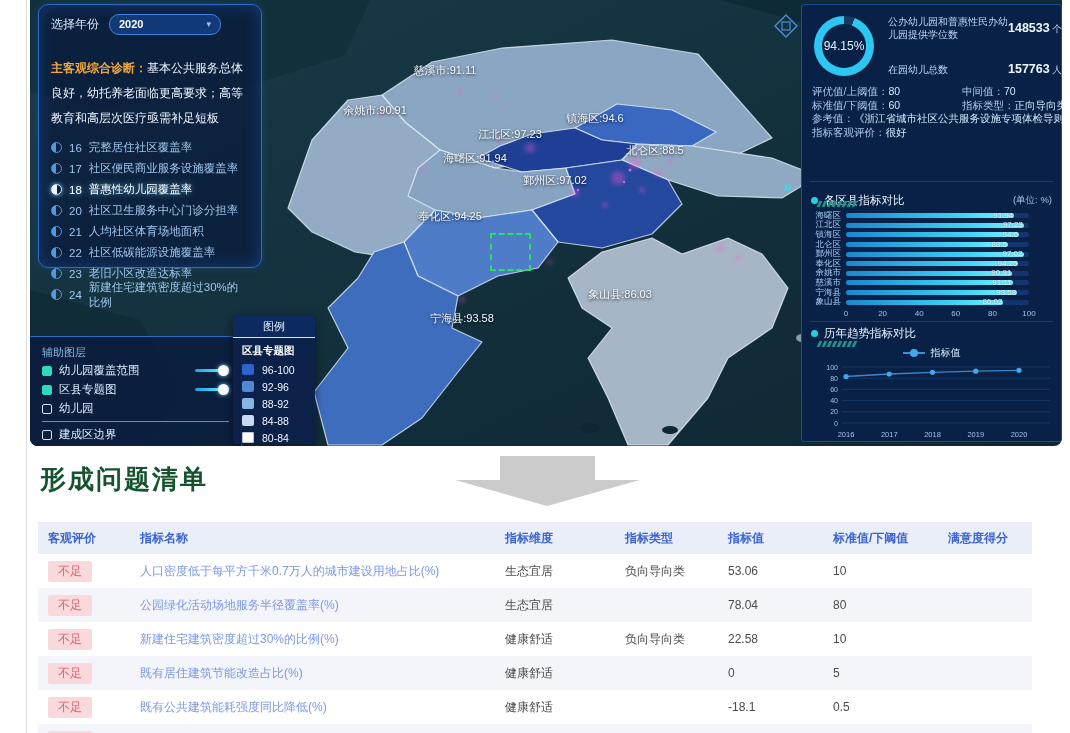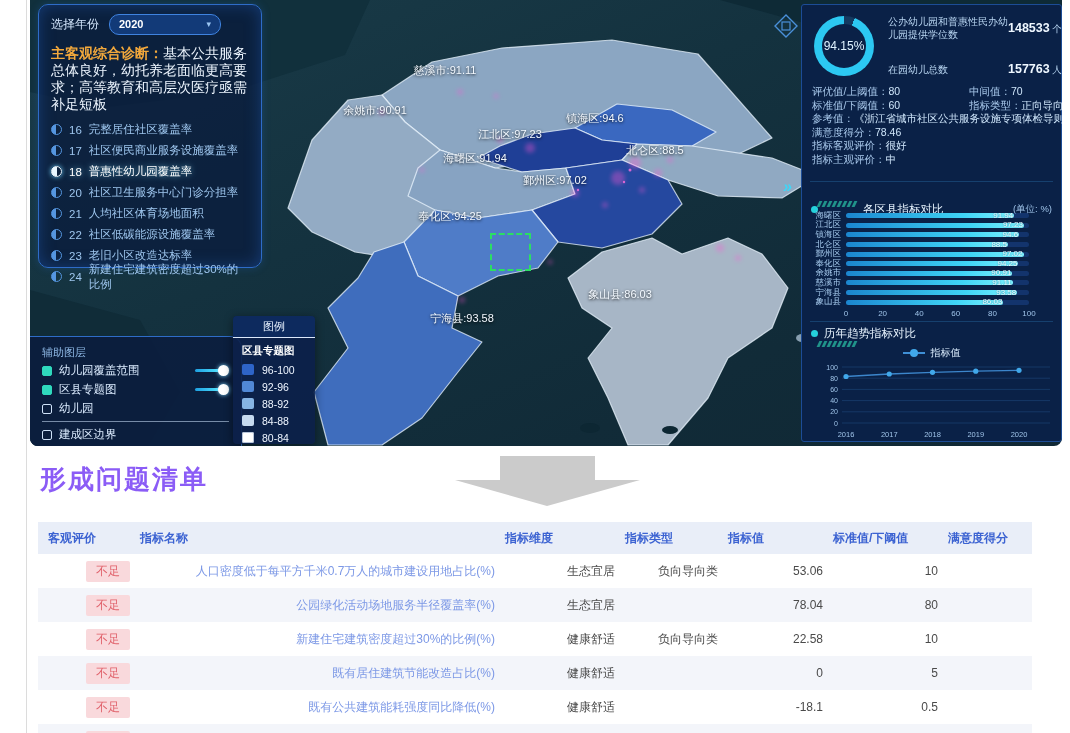--- a/index.html
+++ b/index.html
@@ -24,21 +24,21 @@
   .lpanel{position:absolute;left:8px;top:4px;width:224px;height:264px;box-sizing:border-box;
           background:rgba(10,28,62,.78);border:1px solid #2e6cc8;border-radius:10px;
           box-shadow:inset 0 0 16px rgba(40,110,220,.35),0 0 8px rgba(40,110,220,.25);
           padding:8px 12px;}
   .year-row{display:flex;align-items:center;gap:10px;height:22px;}
   .year-label{font-size:12px;color:#d6e9ff;}
   .year-select{width:92px;height:19px;background:#123a78;border:1px solid #3f83e0;border-radius:10px;
                color:#fff;font-size:11px;font-weight:bold;display:flex;align-items:center;
                justify-content:space-between;padding:0 9px;cursor:pointer;}
   .year-chevron{color:#9cc6f2;font-size:9px;}
-  .diag{margin-top:10px;font-size:14px;line-height:17px;color:#eef6ff;}
+  .diag{margin-top:21px;font-size:12px;line-height:25px;color:#eef6ff;}
   .diag b{color:#f2a83c;}
   .ind-list{margin-top:6px;}
   .ind-item{display:flex;align-items:center;gap:7px;height:21px;font-size:11.5px;color:#9ec6ee;cursor:pointer;}
   .ind-item.active{color:#ffffff;text-shadow:0 0 6px rgba(120,220,255,.8);}
   .ind-icon{flex:none;width:9px;height:9px;border-radius:50%;border:1px solid #5596e0;
             background:linear-gradient(90deg,#5596e0 50%,transparent 50%);}
   .ind-item.active .ind-icon{border-color:#eaf7ff;background:linear-gradient(90deg,#eaf7ff 55%,transparent 45%);
             box-shadow:0 0 5px #6fd2ff;}
   .ind-num{flex:none;}
 
@@ -73,21 +73,21 @@
   .donut-hole{position:absolute;inset:8px;border-radius:50%;background:#0a2147;display:flex;
               align-items:center;justify-content:center;font-size:12px;color:#dff2ff;}
   .stats{flex:1;margin-left:14px;display:flex;flex-direction:column;justify-content:space-between;
          padding:2px 0 4px;}
   .stat{display:flex;justify-content:space-between;align-items:center;}
   .stat-label{width:120px;font-size:10px;line-height:13px;color:#b9d6f2;}
   .stat-value{font-size:12.5px;font-weight:bold;color:#eef7ff;white-space:nowrap;}
   .stat-unit{font-size:9.5px;font-weight:normal;color:#b9d6f2;}
   .rp-info{position:absolute;left:10px;right:9px;top:80px;}
   .info-row{position:relative;height:13.5px;font-size:10.5px;color:#a9c9ec;white-space:nowrap;}
-  .info-pair.second{position:absolute;left:157px;top:0;}
+  .info-pair.second{position:absolute;left:150px;top:0;}
   .info-value{color:#cfe6fb;}
   .rp-divider{position:absolute;left:8px;right:8px;height:1px;background:#16406e;}
   .sec-head{position:absolute;left:9px;right:9px;display:flex;align-items:center;
             font-size:11.5px;color:#e9f5ff;}
   .sec-dot{flex:none;width:7px;height:7px;border-radius:50%;background:#25d0dc;margin-right:6px;}
   .sec-unit{margin-left:auto;font-size:9.5px;color:#9fc3e8;}
   .slashes{position:absolute;display:flex;gap:2px;}
   .slashes i{width:3px;height:6px;background:#20938a;transform:skewX(-25deg);}
   .bar-chart{position:absolute;left:9px;right:9px;top:206px;}
   .bar-row{display:flex;align-items:center;height:9.6px;}
@@ -101,29 +101,29 @@
   .bar-axis{position:absolute;left:44px;top:304px;width:183px;height:10px;}
   .bar-axis span{position:absolute;transform:translateX(-50%);font-size:8px;color:#9fc3e8;}
   .lg-row{position:absolute;top:341px;left:0;right:0;display:flex;align-items:center;
           justify-content:center;gap:6px;font-size:10px;color:#dceeff;}
   .lg-mark{position:relative;width:22px;height:8px;}
   .lg-mark .line{position:absolute;left:0;right:0;top:3px;height:2px;background:#3f8fd6;}
   .lg-mark .dot{position:absolute;left:7px;top:0;width:8px;height:8px;border-radius:50%;background:#41a8ea;}
   .trend-chart{position:absolute;left:0;top:352px;}
 
   
-  .heading{position:absolute;left:40px;top:462px;font-size:26px;font-weight:bold;color:#8b5cf6;
+  .heading{position:absolute;left:40px;top:462px;font-size:26px;font-weight:bold;color:#14532d;
            letter-spacing:2px;}
   .down-arrow{position:absolute;left:455px;top:456px;}
   .issues{position:absolute;left:38px;top:522px;width:994px;}
   .issues table{width:100%;border-collapse:collapse;table-layout:fixed;font-size:12px;}
   .issues th{background:#e9eef8;color:#3c63d2;font-weight:bold;text-align:left;height:32px;
              padding:0 0 0 10px;overflow:hidden;white-space:nowrap;}
   .issues td{height:34px;padding:0 0 0 10px;color:#4a4a4a;background:#fff;overflow:hidden;
-             white-space:nowrap;text-align:right;}
+             white-space:nowrap;}
   .issues tr.shaded td{background:#f3f5fa;}
   .badge{display:inline-block;padding:2px 10px;background:#f9d9dc;color:#e0616b;border-radius:2px;
          font-size:12px;}
   .link{color:#7c98e6;cursor:pointer;}
 </style>
 </head>
 <body>
 
 <div id="stage">
   <div class="edge-line"></div>
@@ -335,27 +335,25 @@
             <div class="stat">
               <span class="stat-label">在园幼儿总数</span>
               <span class="stat-value">157763<span class="stat-unit"> 人</span></span>
             </div>
           </div>
       </div>
       <div class="rp-info">
           <div class="info-row"><span class="info-pair"><span class="info-label">评优值/上阈值：</span><span class="info-value">80</span></span><span class="info-pair second"><span class="info-label">中间值：</span><span class="info-value">70</span></span></div>
           <div class="info-row"><span class="info-pair"><span class="info-label">标准值/下阈值：</span><span class="info-value">60</span></span><span class="info-pair second"><span class="info-label">指标类型：</span><span class="info-value">正向导向类</span></span></div>
           <div class="info-row"><span class="info-pair"><span class="info-label">参考值：</span><span class="info-value">《浙江省城市社区公共服务设施专项体检导则》</span></span></div>
-          <div class="info-row"><span class="info-pair"><span class="info-label">满意度得分：</span><span class="info-value">78.46</span></span></div>
           <div class="info-row"><span class="info-pair"><span class="info-label">指标客观评价：</span><span class="info-value">很好</span></span></div>
-          <div class="info-row"><span class="info-pair"><span class="info-label">指标主观评价：</span><span class="info-value">中</span></span></div>
         </div>
 
       <div class="rp-divider" style="top:176px;"></div>
-      <div class="sec-head" style="top:197px;gap:39px;">
+      <div class="sec-head" style="top:188px;">
         <span class="sec-dot"></span>
         <span>各区县指标对比</span>
         <span class="sec-unit">(单位: %)</span>
       </div>
       <div class="slashes" style="top:196px;left:16px;">
           <i></i>
           <i></i>
           <i></i>
           <i></i>
           <i></i>

